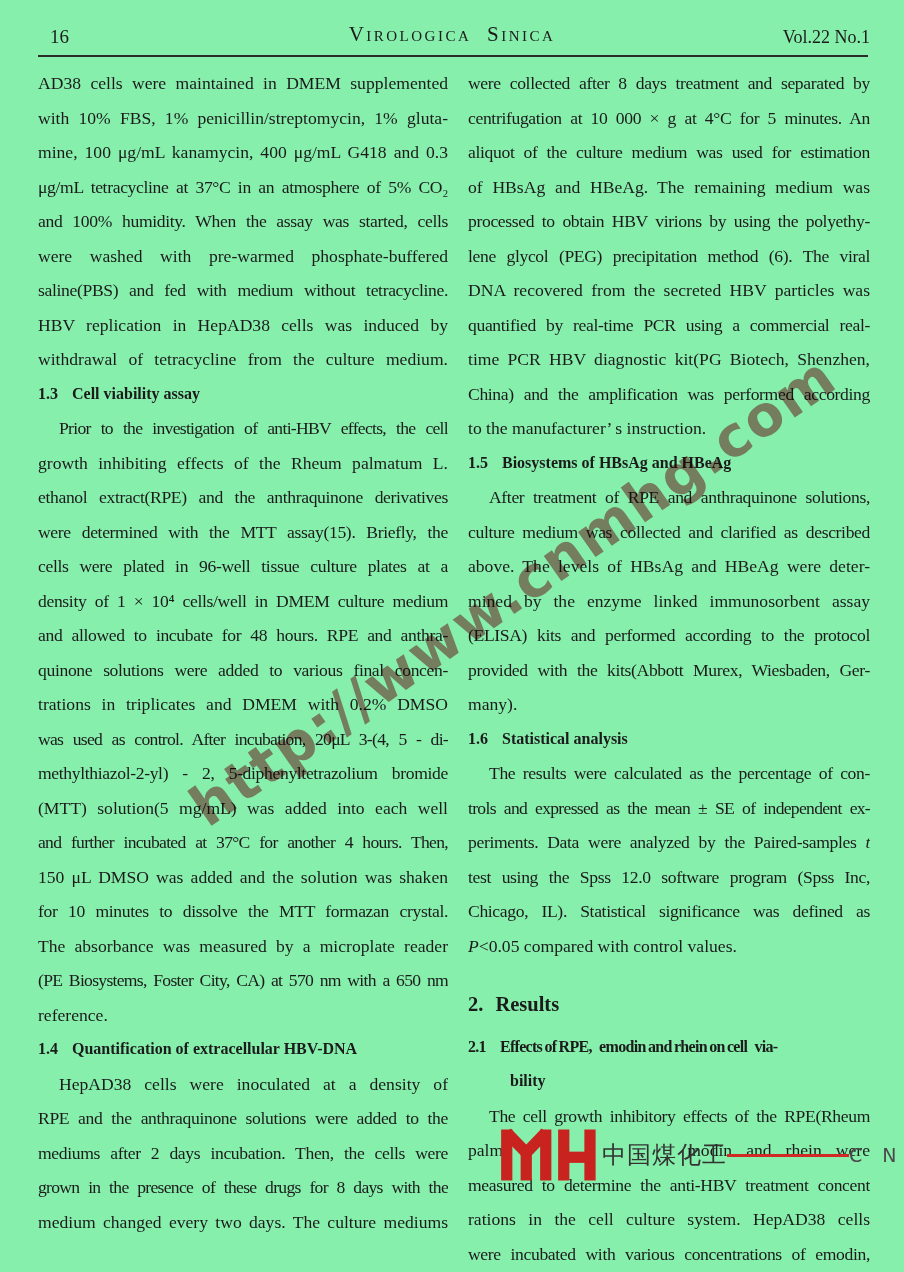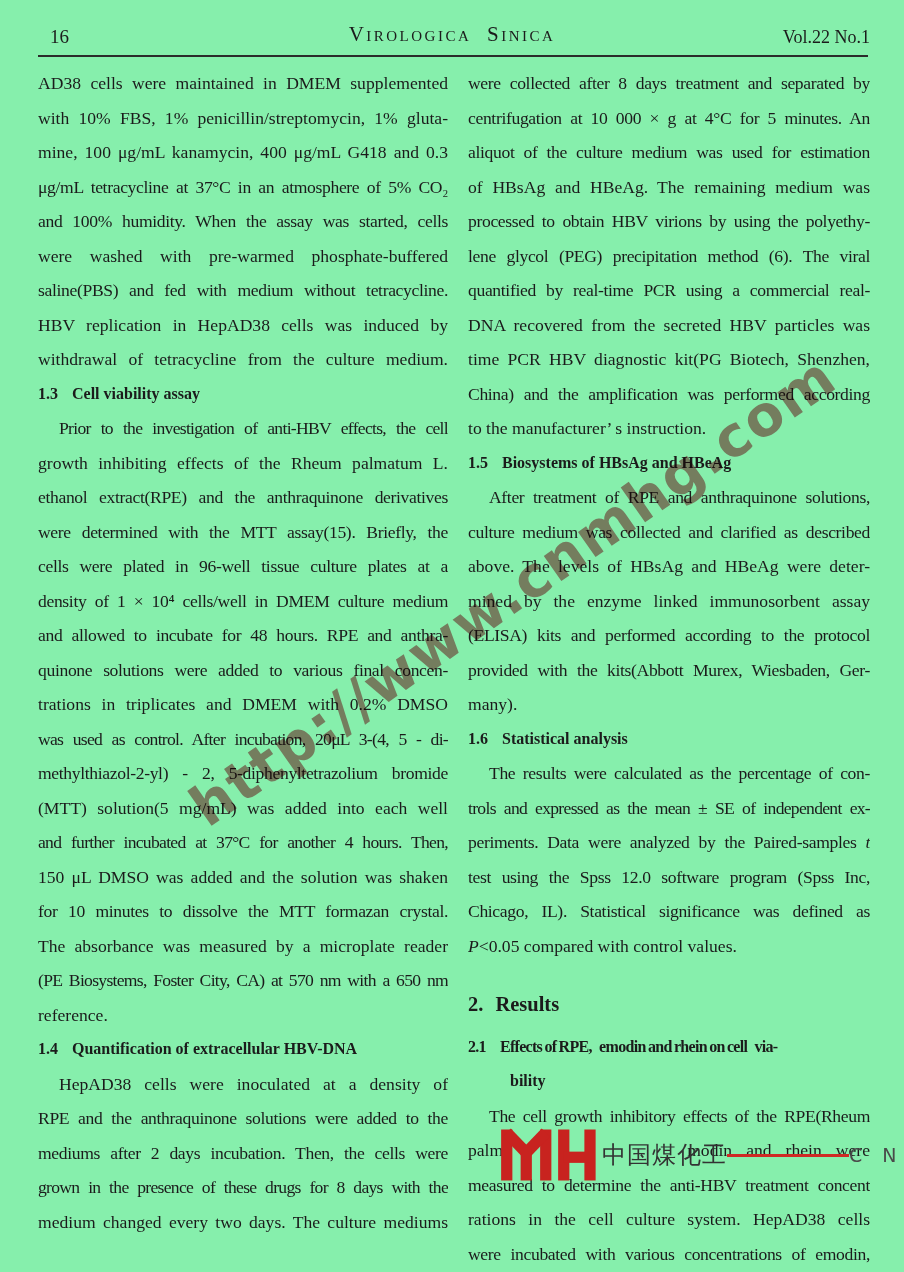--- a/index.html
+++ b/index.html
@@ -114,22 +114,22 @@
       <div class="ln p sq"><span>grown in the presence of these drugs for 8 days with the</span></div>
       <div class="ln p"><span>medium changed every two days. The culture mediums</span></div>
     </div>
   <div id="col-right" class="col">
       <div class="ln p tight"><span>were collected after 8 days treatment and separated by</span></div>
       <div class="ln p tight"><span>centrifugation at 10 000 × g at 4°C for 5 minutes. An</span></div>
       <div class="ln p tight"><span>aliquot of the culture medium was used for estimation</span></div>
       <div class="ln p"><span>of HBsAg and HBeAg. The remaining medium was</span></div>
       <div class="ln p tight"><span>processed to obtain HBV virions by using the polyethy-</span></div>
       <div class="ln p tight"><span>lene glycol (PEG) precipitation method (6). The viral</span></div>
+      <div class="ln p"><span>DNA recovered from the secreted HBV particles was</span></div>
       <div class="ln p tight"><span>quantified by real-time PCR using a commercial real-</span></div>
-      <div class="ln p"><span>DNA recovered from the secreted HBV particles was</span></div>
       <div class="ln p"><span>time PCR HBV diagnostic kit(PG Biotech, Shenzhen,</span></div>
       <div class="ln p tight"><span>China) and the amplification was performed according</span></div>
       <div class="ln p nojust"><span>to the manufacturer’ s instruction.</span></div>
       <div class="ln h3 nojust"><span>1.5</span><span class="gap" style="width: 14px;"></span><span>Biosystems of HBsAg and HBeAg</span></div>
       <div class="ln p ind tight"><span>After treatment of RPE and anthraquinone solutions,</span></div>
       <div class="ln p tight"><span>culture medium was collected and clarified as described</span></div>
       <div class="ln p"><span>above. The levels of HBsAg and HBeAg were deter-</span></div>
       <div class="ln p"><span>mined by the enzyme linked immunosorbent assay</span></div>
       <div class="ln p tight"><span>(ELISA) kits and performed according to the protocol</span></div>
       <div class="ln p tight"><span>provided with the kits(Abbott Murex, Wiesbaden, Ger-</span></div>

